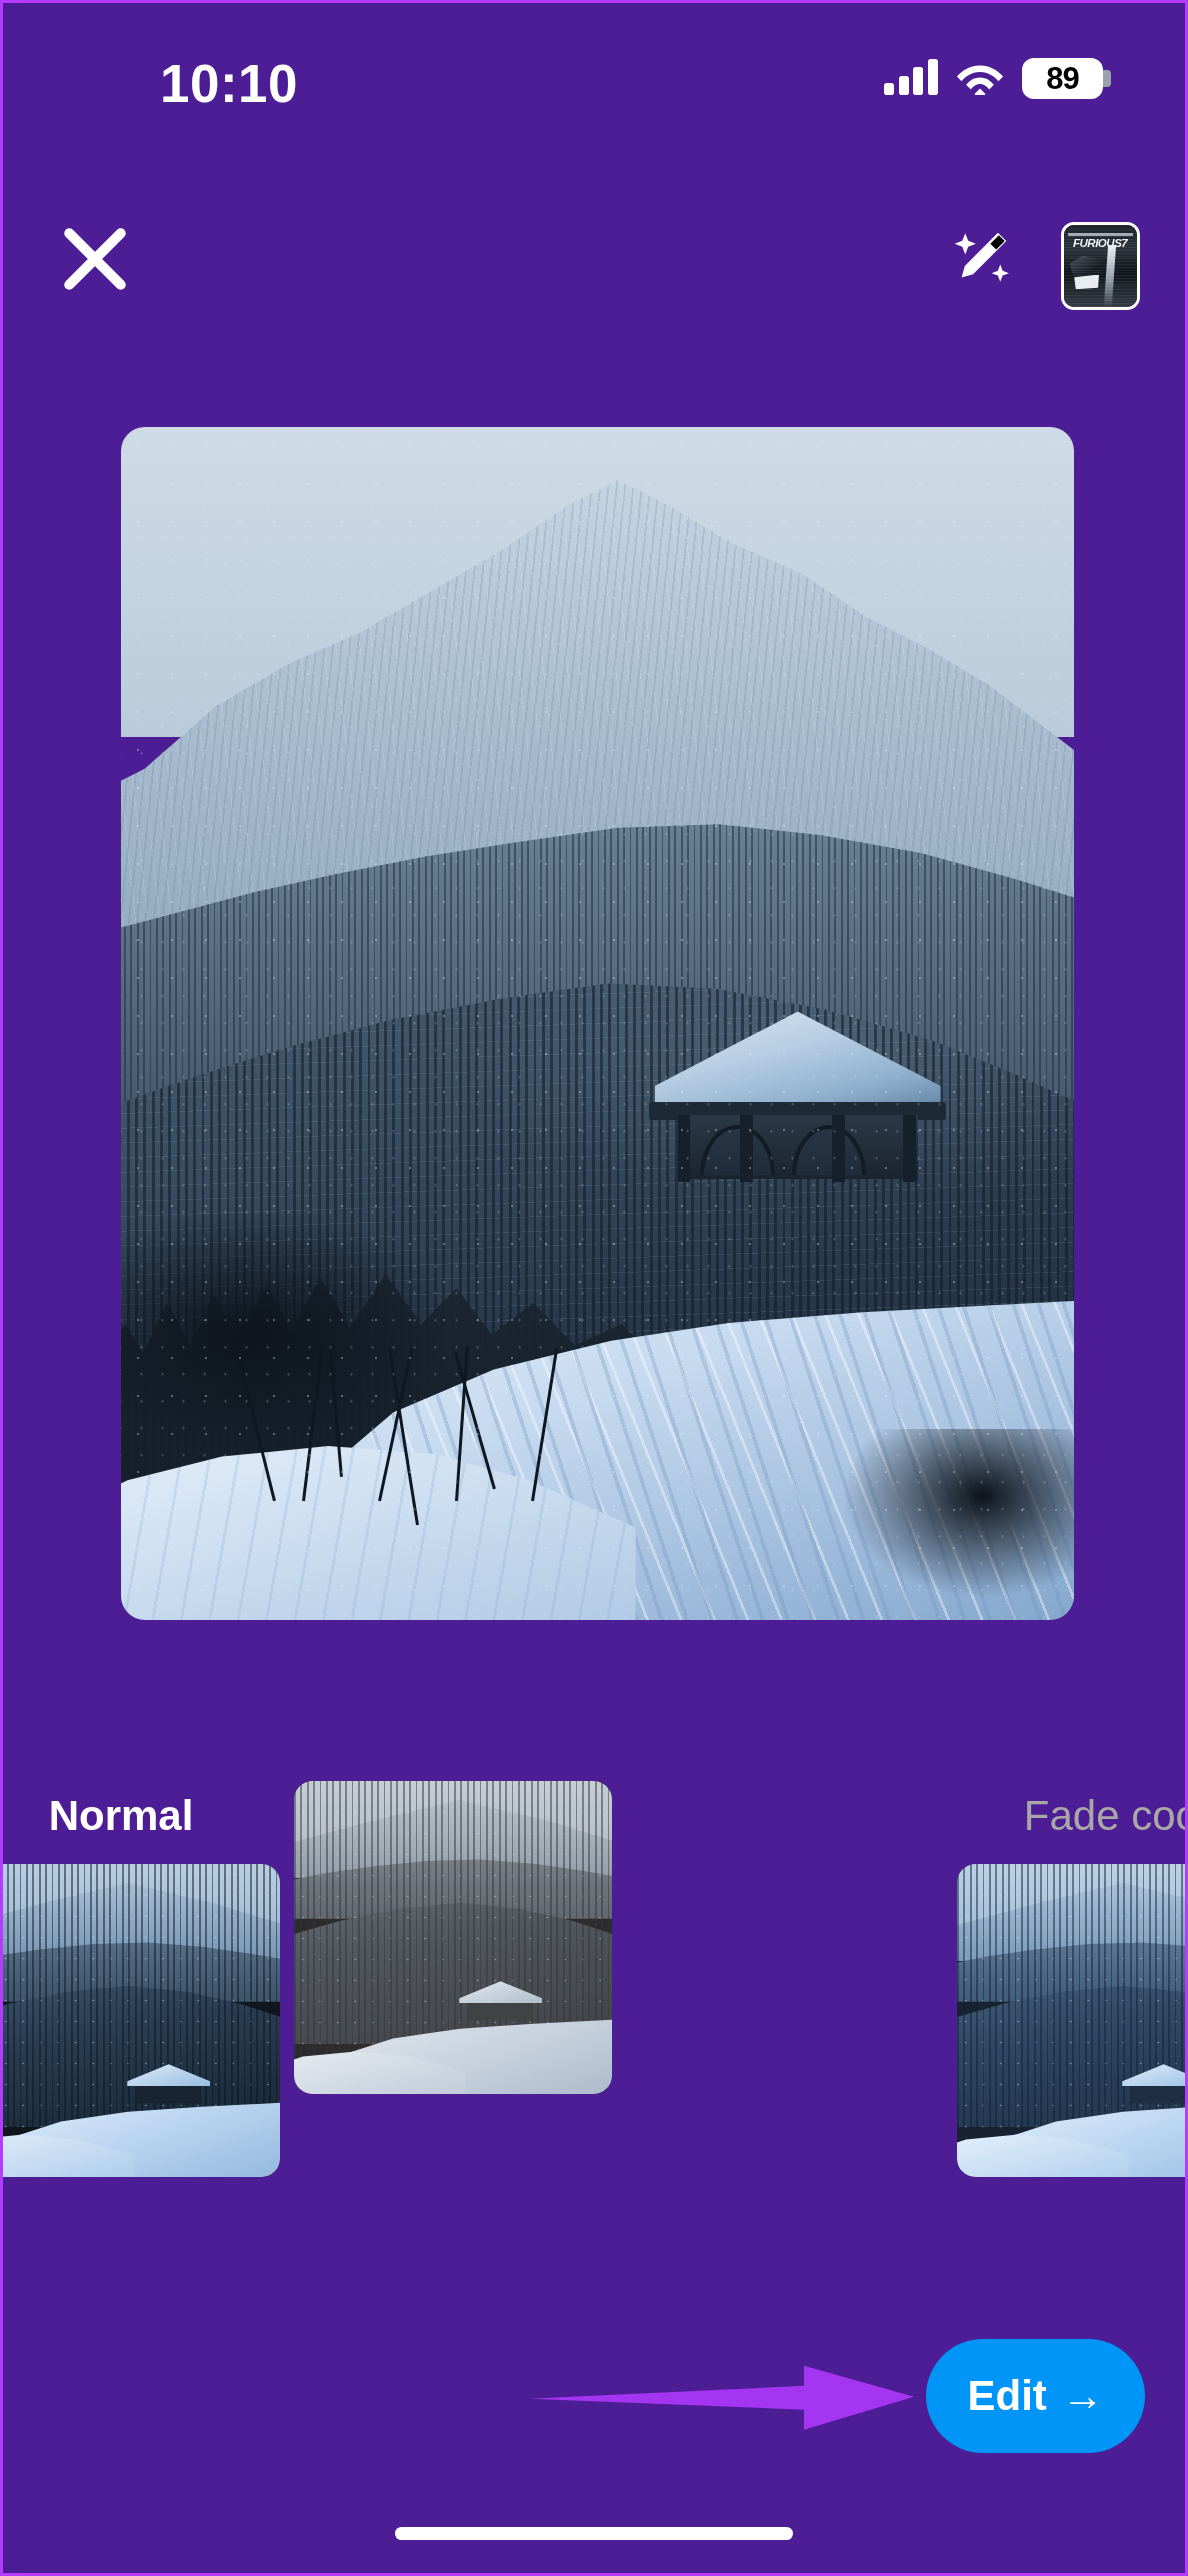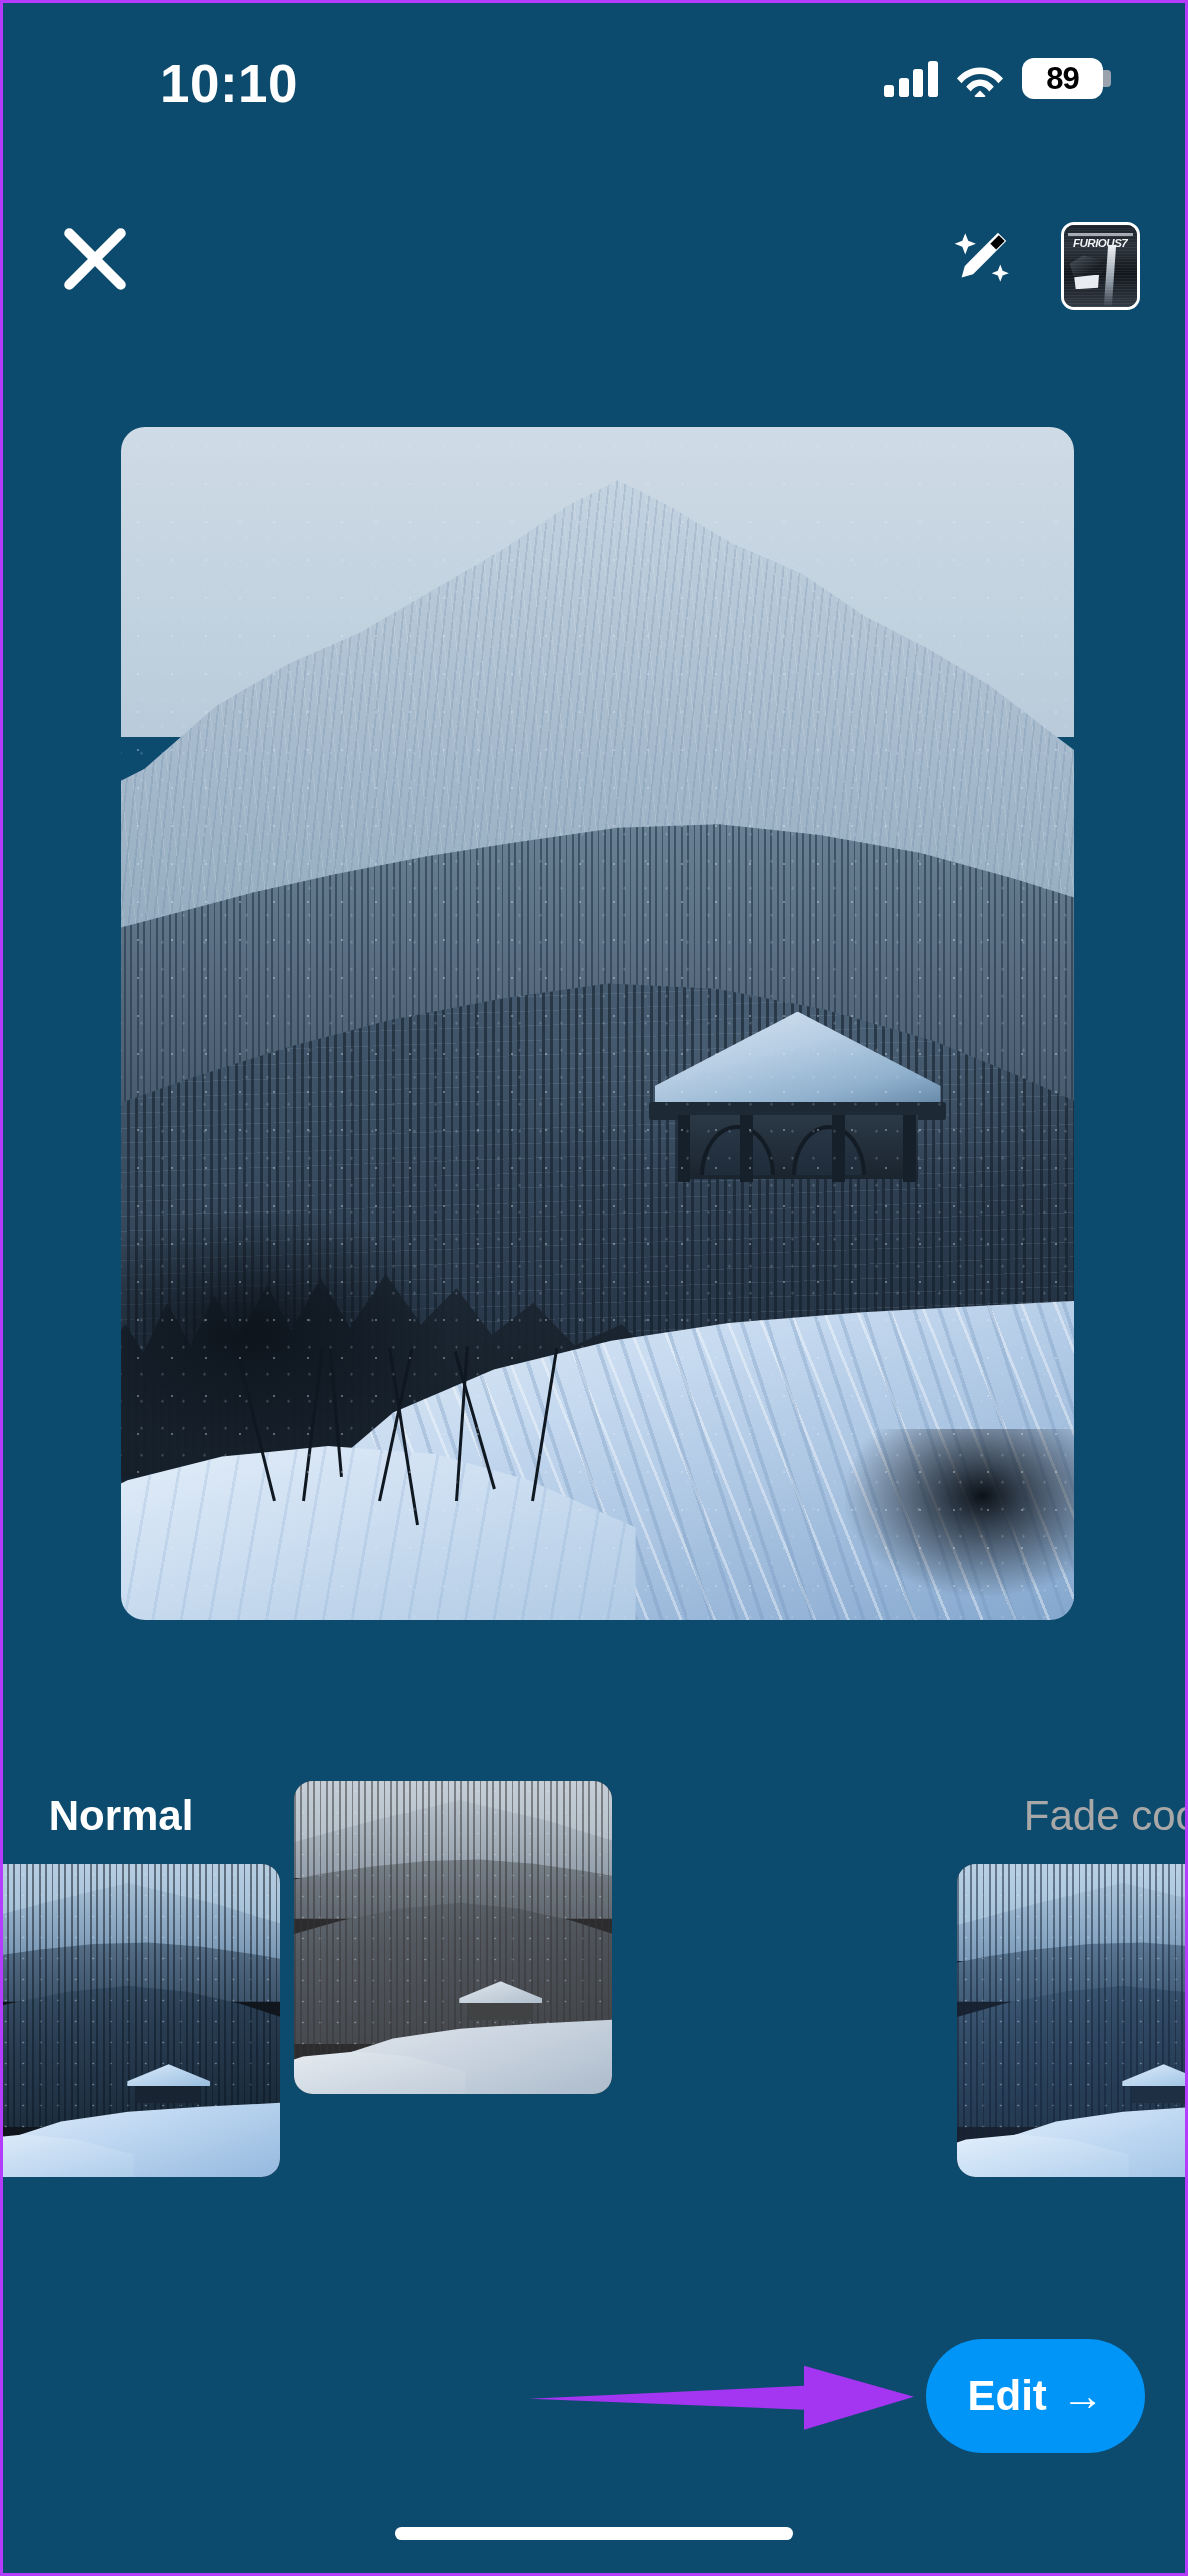--- a/index.html
+++ b/index.html
@@ -5,38 +5,38 @@
   * { box-sizing: border-box; margin: 0; padding: 0; }
   html, body {
     width: 1188px; height: 2576px;
     background: #000;
     font-family: "Liberation Sans", sans-serif;
     overflow: hidden;
   }
   #screen {
     position: relative;
     width: 1188px; height: 2576px;
-    background: #0c4a6e;
+    background: #4c1d95;
     border: 3.7px solid #b43cff;
     overflow: hidden;
   }
 
   
   #status-bar {
     position: absolute; top: 0; left: 0;
     width: 1181px; height: 147px;
   }
   #status-time {
     position: absolute; left: 157px; top: 50px;
     font-size: 53px; font-weight: 700; color: #fff;
     letter-spacing: 0.5px;
   }
   #status-right {
     position: absolute; right: 81px; top: 55px;
-    display: flex; align-items: center; gap: 18px;
+    display: flex; align-items: flex-start; gap: 18px;
   }
   .signal-bars { display: flex; align-items: flex-end; gap: 4.6px; height: 37px; }
   .signal-bars i { display:block; width: 10px; background:#fff; border-radius: 2.8px; }
   .signal-bars i:nth-child(1){ height: 12px; }
   .signal-bars i:nth-child(2){ height: 19.3px; }
   .signal-bars i:nth-child(3){ height: 28px; }
   .signal-bars i:nth-child(4){ height: 36px; }
   .wifi { width: 48px; height: 37px; position: relative; }
   .wifi svg { position:absolute; left:0; top:1.8px; }
   .battery {

